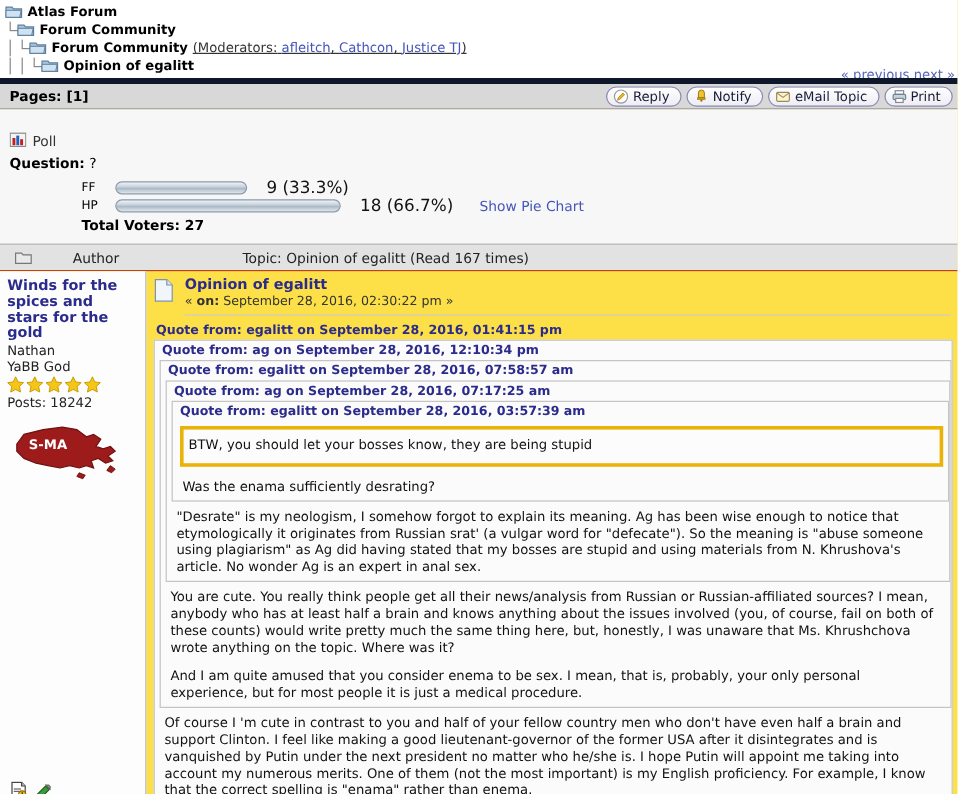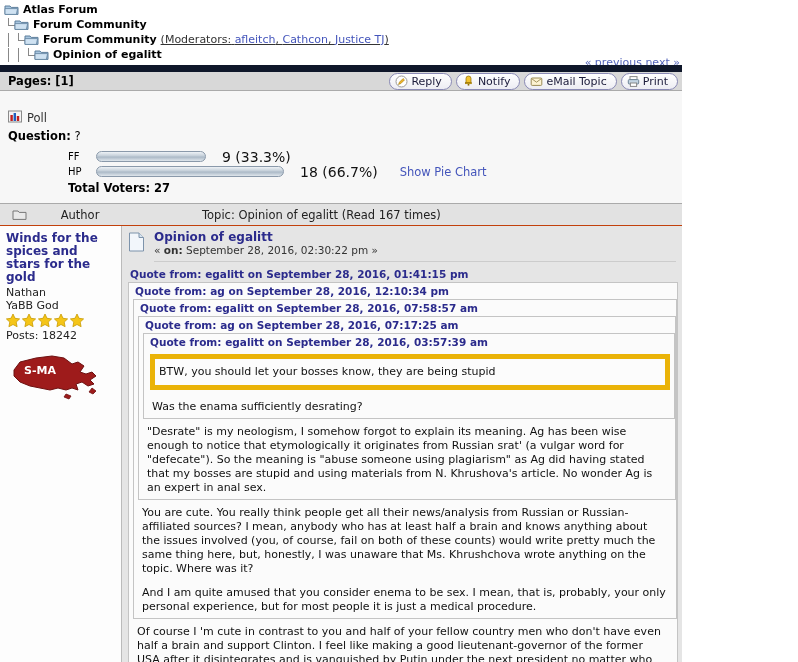--- a/index.html
+++ b/index.html
@@ -5,21 +5,21 @@
   * { box-sizing: border-box; }
   html, body {
     margin: 0; padding: 0;
     width: 798px; height: 662px;
     background: #ffffff;
     font-family: "DejaVu Sans", "Liberation Sans", sans-serif;
     font-size: 11px;
     color: #000000;
     overflow: hidden;
   }
-  .page { position: relative; width: 682px; height: 662px; background: #e5e5e5; }
+  .page { position: relative; width: 798px; height: 662px; background: #fde047; }
 
   
   .navtree {
     padding: 3px 0 2px 4px;
     background: #ffffff;
   }
   .nav-row {
     display: flex;
     align-items: center;
     height: 14px;
@@ -74,21 +74,21 @@
     right: 2px; top: 56px;
     font-size: 11px;
     color: #5566bb;
     white-space: nowrap;
   }
 
   
   .pagesbar {
     height: 26px;
     background: #d8d8d8;
-    border-top: 7px solid #0f172a;
+    border-top: 5px solid #0f172a;
     border-bottom: 1px solid #aaa;
     display: flex;
     align-items: center;
     padding: 0 4px 0 8px;
     position: relative;
     gap: 40px;
   }
   .pages-label { font-weight: bold; font-size: 11.5px; color: #000; }
   .btnrow { margin-left: auto; display: flex; gap: 4px; align-items: center; }
   .pillbtn {
@@ -228,21 +228,21 @@
     border: 1px solid #c4c4c4;
     background: #fbfbfb;
     padding: 0px 0px 0px 4px;
     margin: 0;
   }
   .qtext {
     font-size: 11px;
     color: #111;
     line-height: 14px;
     padding: 6px 2px 6px 4px;
-    border: 5px solid #eab308;
+    border: 3px solid #eab308;
     background: #fcfcfc;
     margin: 4px 4px 4px 2px;
   }
   .qtext.plain { border: 0; background: transparent; margin: 0; padding: 6px 8px 4px 4px; }
   .qtext p { margin: 0 0 10px 0; }
   .qtext p:last-child { margin-bottom: 0; }
 </style>
 </head>
 <body>
 

